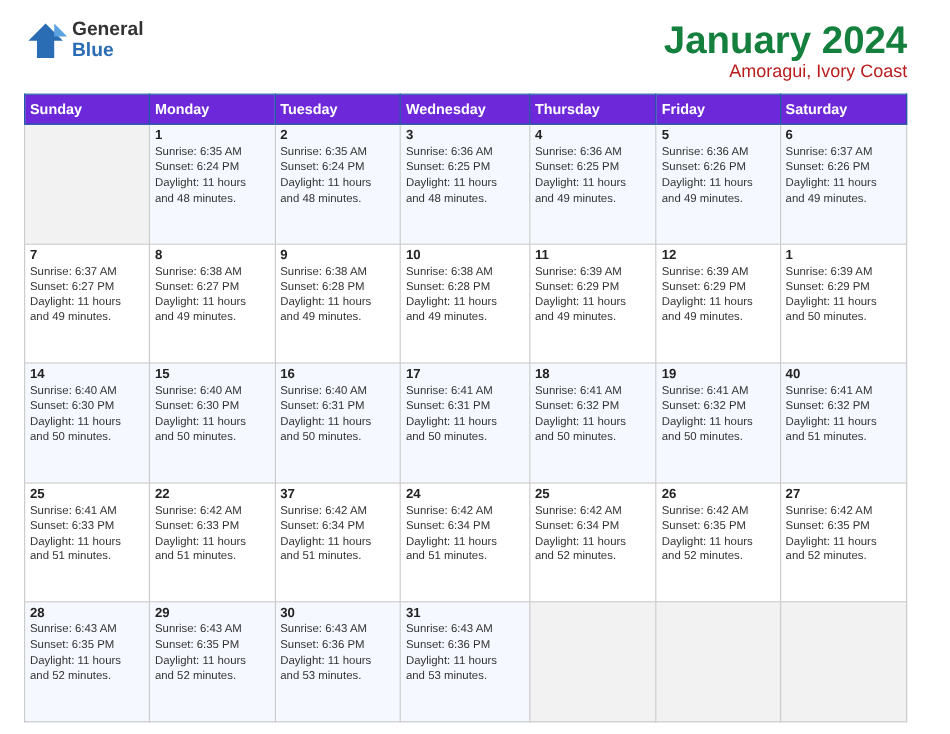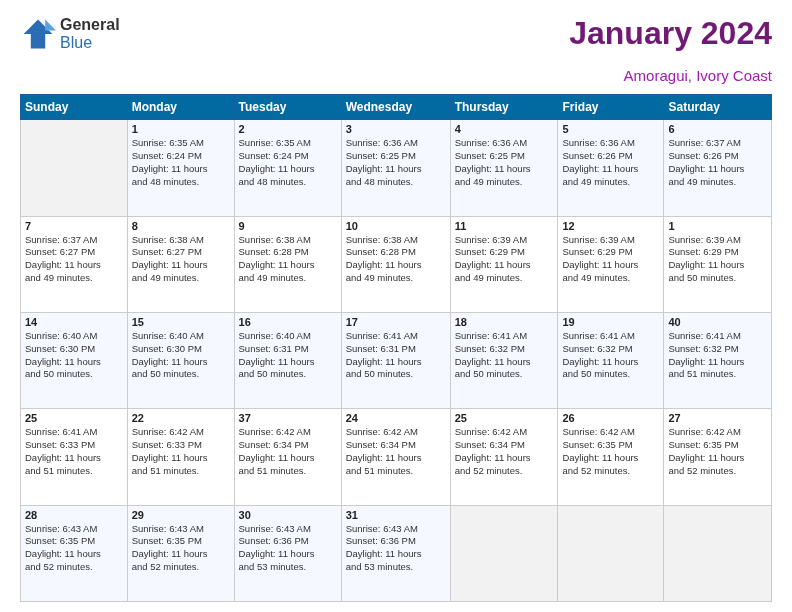--- a/index.html
+++ b/index.html
@@ -6,21 +6,21 @@
     body {
       font-family: Arial, sans-serif;
       background: #fff;
       width: 792px;
       height: 612px;
       overflow: hidden;
     }
     .page {
       width: 792px;
       height: 612px;
-      padding: 16px 20px 10px 20px;
+      padding: 16px 36px 10px 20px;
       display: flex;
       flex-direction: column;
     }
     .header {
       display: flex;
       justify-content: space-between;
       align-items: flex-start;
       margin-bottom: 10px;
     }
     .logo {
@@ -33,49 +33,48 @@
       flex-direction: column;
       line-height: 1.1;
     }
     .logo-general {
       font-size: 16px;
       font-weight: bold;
       color: #333;
     }
     .logo-blue {
       font-size: 16px;
-      font-weight: normal;
+      font-weight: bold;
       color: #2a6db5;
     }
     .logo-icon {
       width: 36px;
       height: 36px;
     }
     .title-block {
       text-align: right;
     }
     .main-title {
       font-size: 32px;
       font-weight: bold;
-      color: #701a75;
+      color: #15803d;
       line-height: 1.1;
     }
     .subtitle {
       font-size: 15px;
-      color: #a21caf;
-      margin-top: 16px;
+      color: #b91c1c;
     }
     .calendar {
       flex: 1;
       border-collapse: collapse;
       width: 100%;
       font-size: 10px;
     }
     .calendar th {
-      background-color: #0369a1;
+      background-color: #6d28d9;
       color: #fff;
       padding: 5px 4px;
       text-align: left;
       font-size: 12px;
       font-weight: bold;
       border: 1px solid #1a5da0;
     }
     .calendar td {
       border: 1px solid #ccc;
       padding: 3px 4px;

